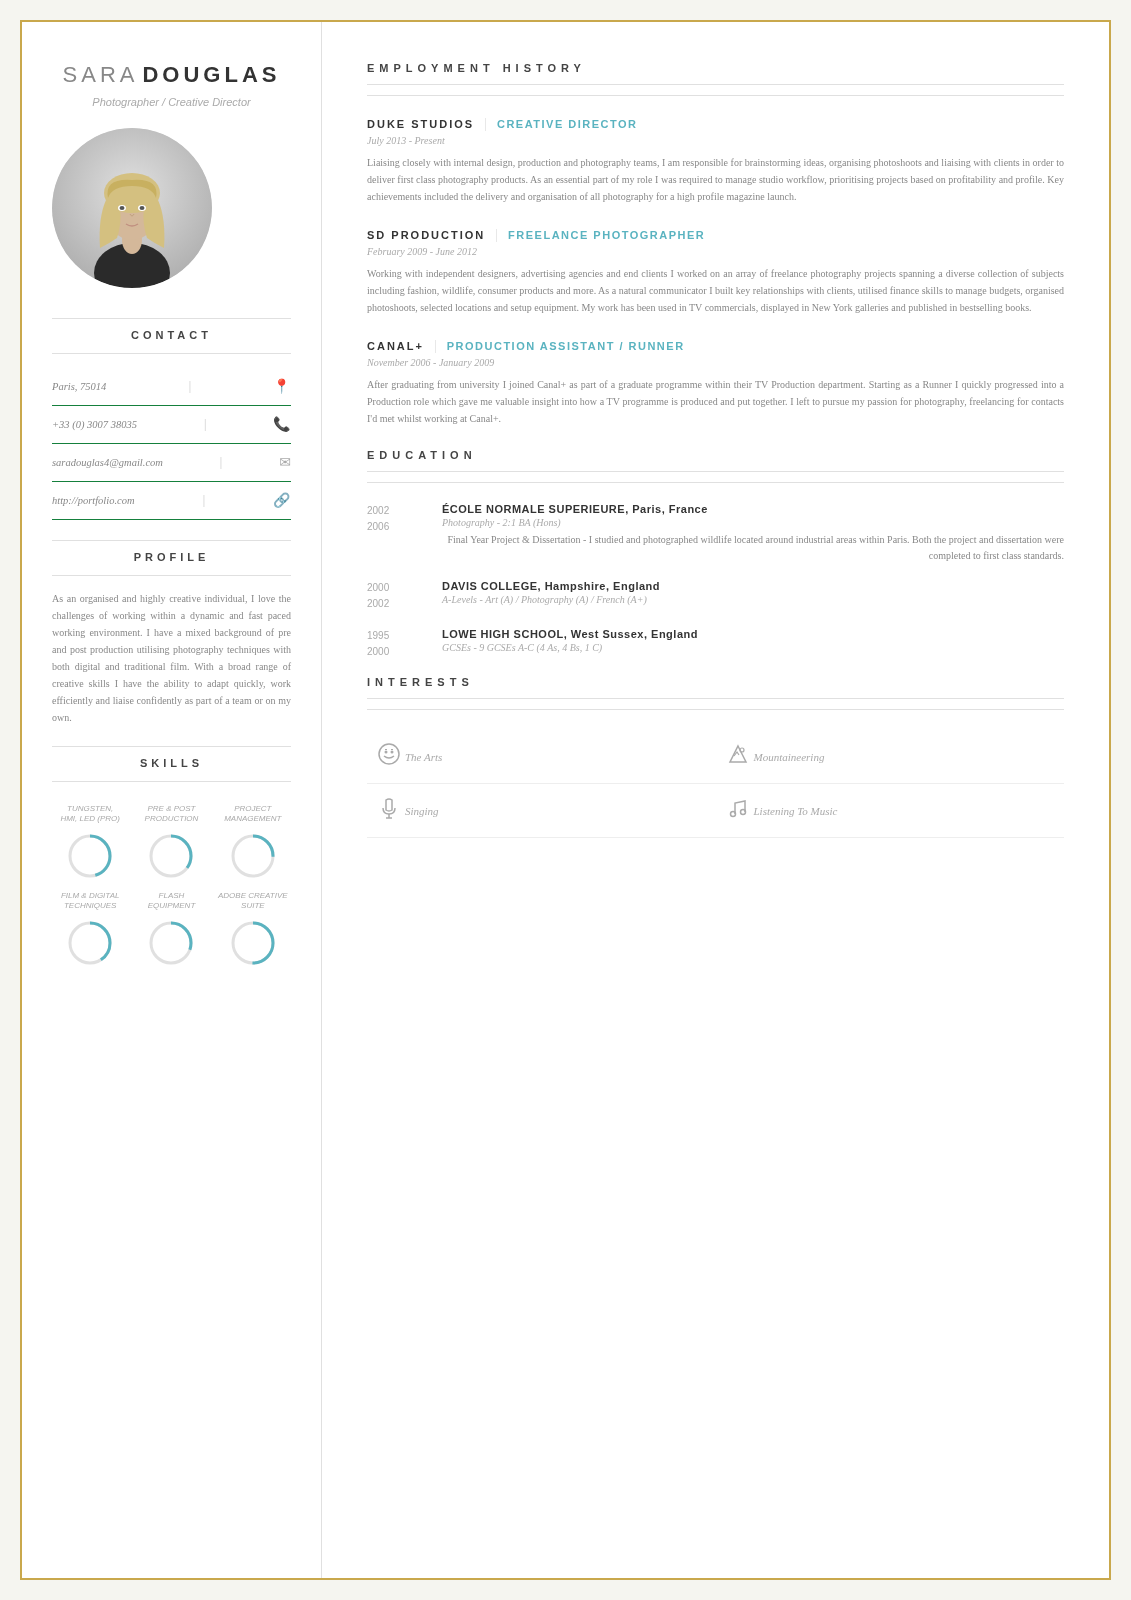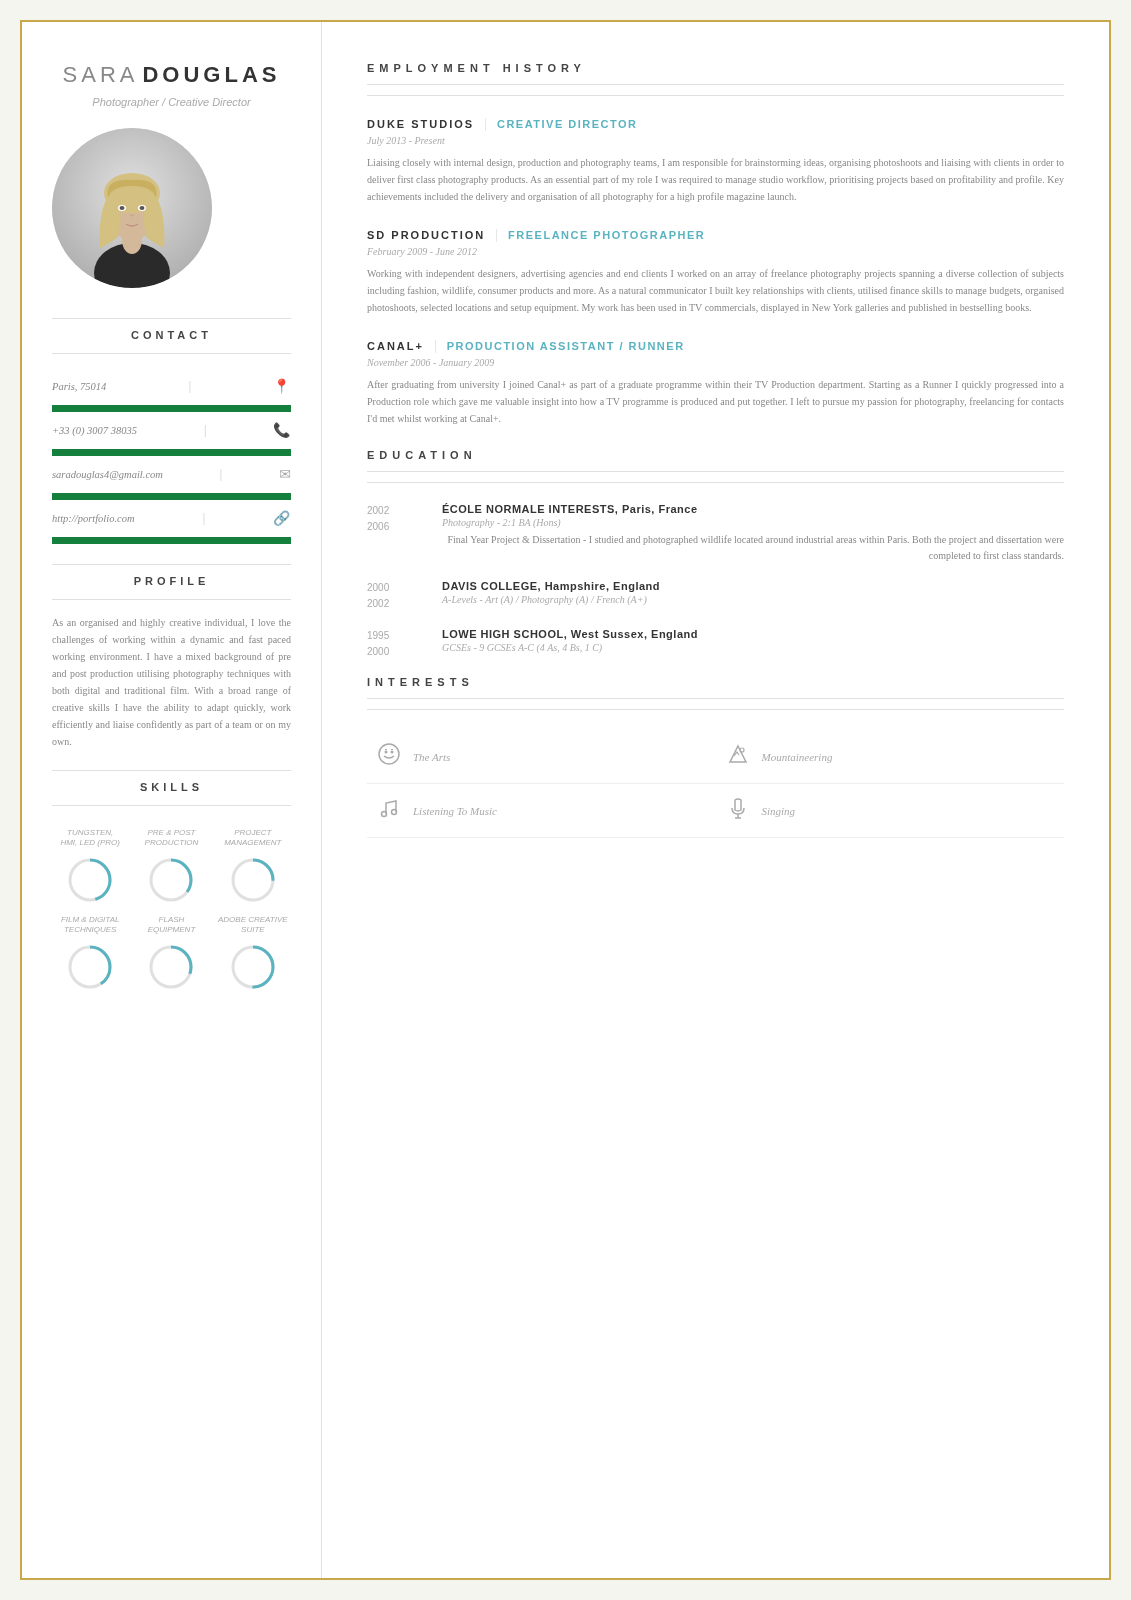--- a/index.html
+++ b/index.html
@@ -94,21 +94,21 @@
     }
     .contact-list {
       width: 100%;
       margin-bottom: 20px;
     }
     .contact-item {
       display: flex;
       align-items: center;
       justify-content: space-between;
       padding: 10px 0;
-      border-bottom: 7px solid #15803d;
+      border-bottom: 1px solid #15803d;
       width: 100%;
     }
     .contact-text {
       font-family: 'Georgia', serif;
       font-size: 10.5px;
       color: #888;
       font-style: italic;
     }
     .contact-separator {
       color: #ccc;
@@ -265,21 +265,21 @@
     }
     
     .interests-grid {
       display: grid;
       grid-template-columns: 1fr 1fr;
       gap: 0;
     }
     .interest-item {
       display: flex;
       align-items: center;
-      gap: 12px;
+      gap: 4px;
       padding: 12px 10px;
       border-bottom: 1px solid #eee;
     }
     .interest-icon {
       font-size: 18px;
       color: #aaa;
       min-width: 24px;
       text-align: center;
     }
     .interest-label {
@@ -467,21 +467,21 @@
       <div class="right-divider-top"></div>
       <div class="right-divider"></div>
     </div>
 
     <div class="edu-entry">
       <div class="edu-years">
         <span class="edu-year">2002</span>
         <span class="edu-year">2006</span>
       </div>
       <div class="edu-content">
-        <div class="edu-school">ÉCOLE NORMALE INTERESTS, Paris, France</div>
+        <div class="edu-school">ÉCOLE NORMALE SUPERIEURE, Paris, France</div>
         <div class="edu-degree">Photography - 2:1 BA (Hons)</div>
         <p class="edu-desc">Final Year Project &amp; Dissertation - I studied and photographed wildlife located around industrial areas within Paris. Both the project and dissertation were completed to first class standards.</p>
       </div>
     </div>
 
     <div class="edu-entry">
       <div class="edu-years">
         <span class="edu-year">2000</span>
         <span class="edu-year">2002</span>
       </div>
@@ -531,35 +531,35 @@
             <path d="M8 14 L11 10 L13 13" stroke="#aaa" stroke-width="1.2" fill="none"></path>
             <circle cx="16" cy="8" r="2" stroke="#aaa" stroke-width="1.2" fill="none"></circle>
           </svg>
         </span>
         <span class="interest-label">Mountaineering</span>
       </div>
 
       <div class="interest-item">
         <span class="interest-icon">
           <svg width="24" height="24" viewBox="0 0 24 24" fill="none">
-            <path d="M9 18 L9 7 L19 5 L19 16" stroke="#aaa" stroke-width="1.5" fill="none"></path>
-            <circle cx="7" cy="18" r="2.5" stroke="#aaa" stroke-width="1.5" fill="none"></circle>
-            <circle cx="17" cy="16" r="2.5" stroke="#aaa" stroke-width="1.5" fill="none"></circle>
-          </svg>
-        </span>
-        <span class="interest-label">Listening To Music</span>
-      </div>
-
-      <div class="interest-item">
-        <span class="interest-icon">
-          <svg width="24" height="24" viewBox="0 0 24 24" fill="none">
             <path d="M9 4 Q12 2 15 4 L15 14 Q12 16 9 14 Z" stroke="#aaa" stroke-width="1.5" fill="none"></path>
             <path d="M6 12 Q6 18 12 18 Q18 18 18 12" stroke="#aaa" stroke-width="1.5" fill="none"></path>
             <line x1="12" y1="18" x2="12" y2="22" stroke="#aaa" stroke-width="1.5"></line>
             <line x1="9" y1="22" x2="15" y2="22" stroke="#aaa" stroke-width="1.5"></line>
           </svg>
         </span>
         <span class="interest-label">Singing</span>
       </div>
+
+      <div class="interest-item">
+        <span class="interest-icon">
+          <svg width="24" height="24" viewBox="0 0 24 24" fill="none">
+            <path d="M9 18 L9 7 L19 5 L19 16" stroke="#aaa" stroke-width="1.5" fill="none"></path>
+            <circle cx="7" cy="18" r="2.5" stroke="#aaa" stroke-width="1.5" fill="none"></circle>
+            <circle cx="17" cy="16" r="2.5" stroke="#aaa" stroke-width="1.5" fill="none"></circle>
+          </svg>
+        </span>
+        <span class="interest-label">Listening To Music</span>
+      </div>
     </div>
 
   </div>
 </div>
 
 </body></html>

